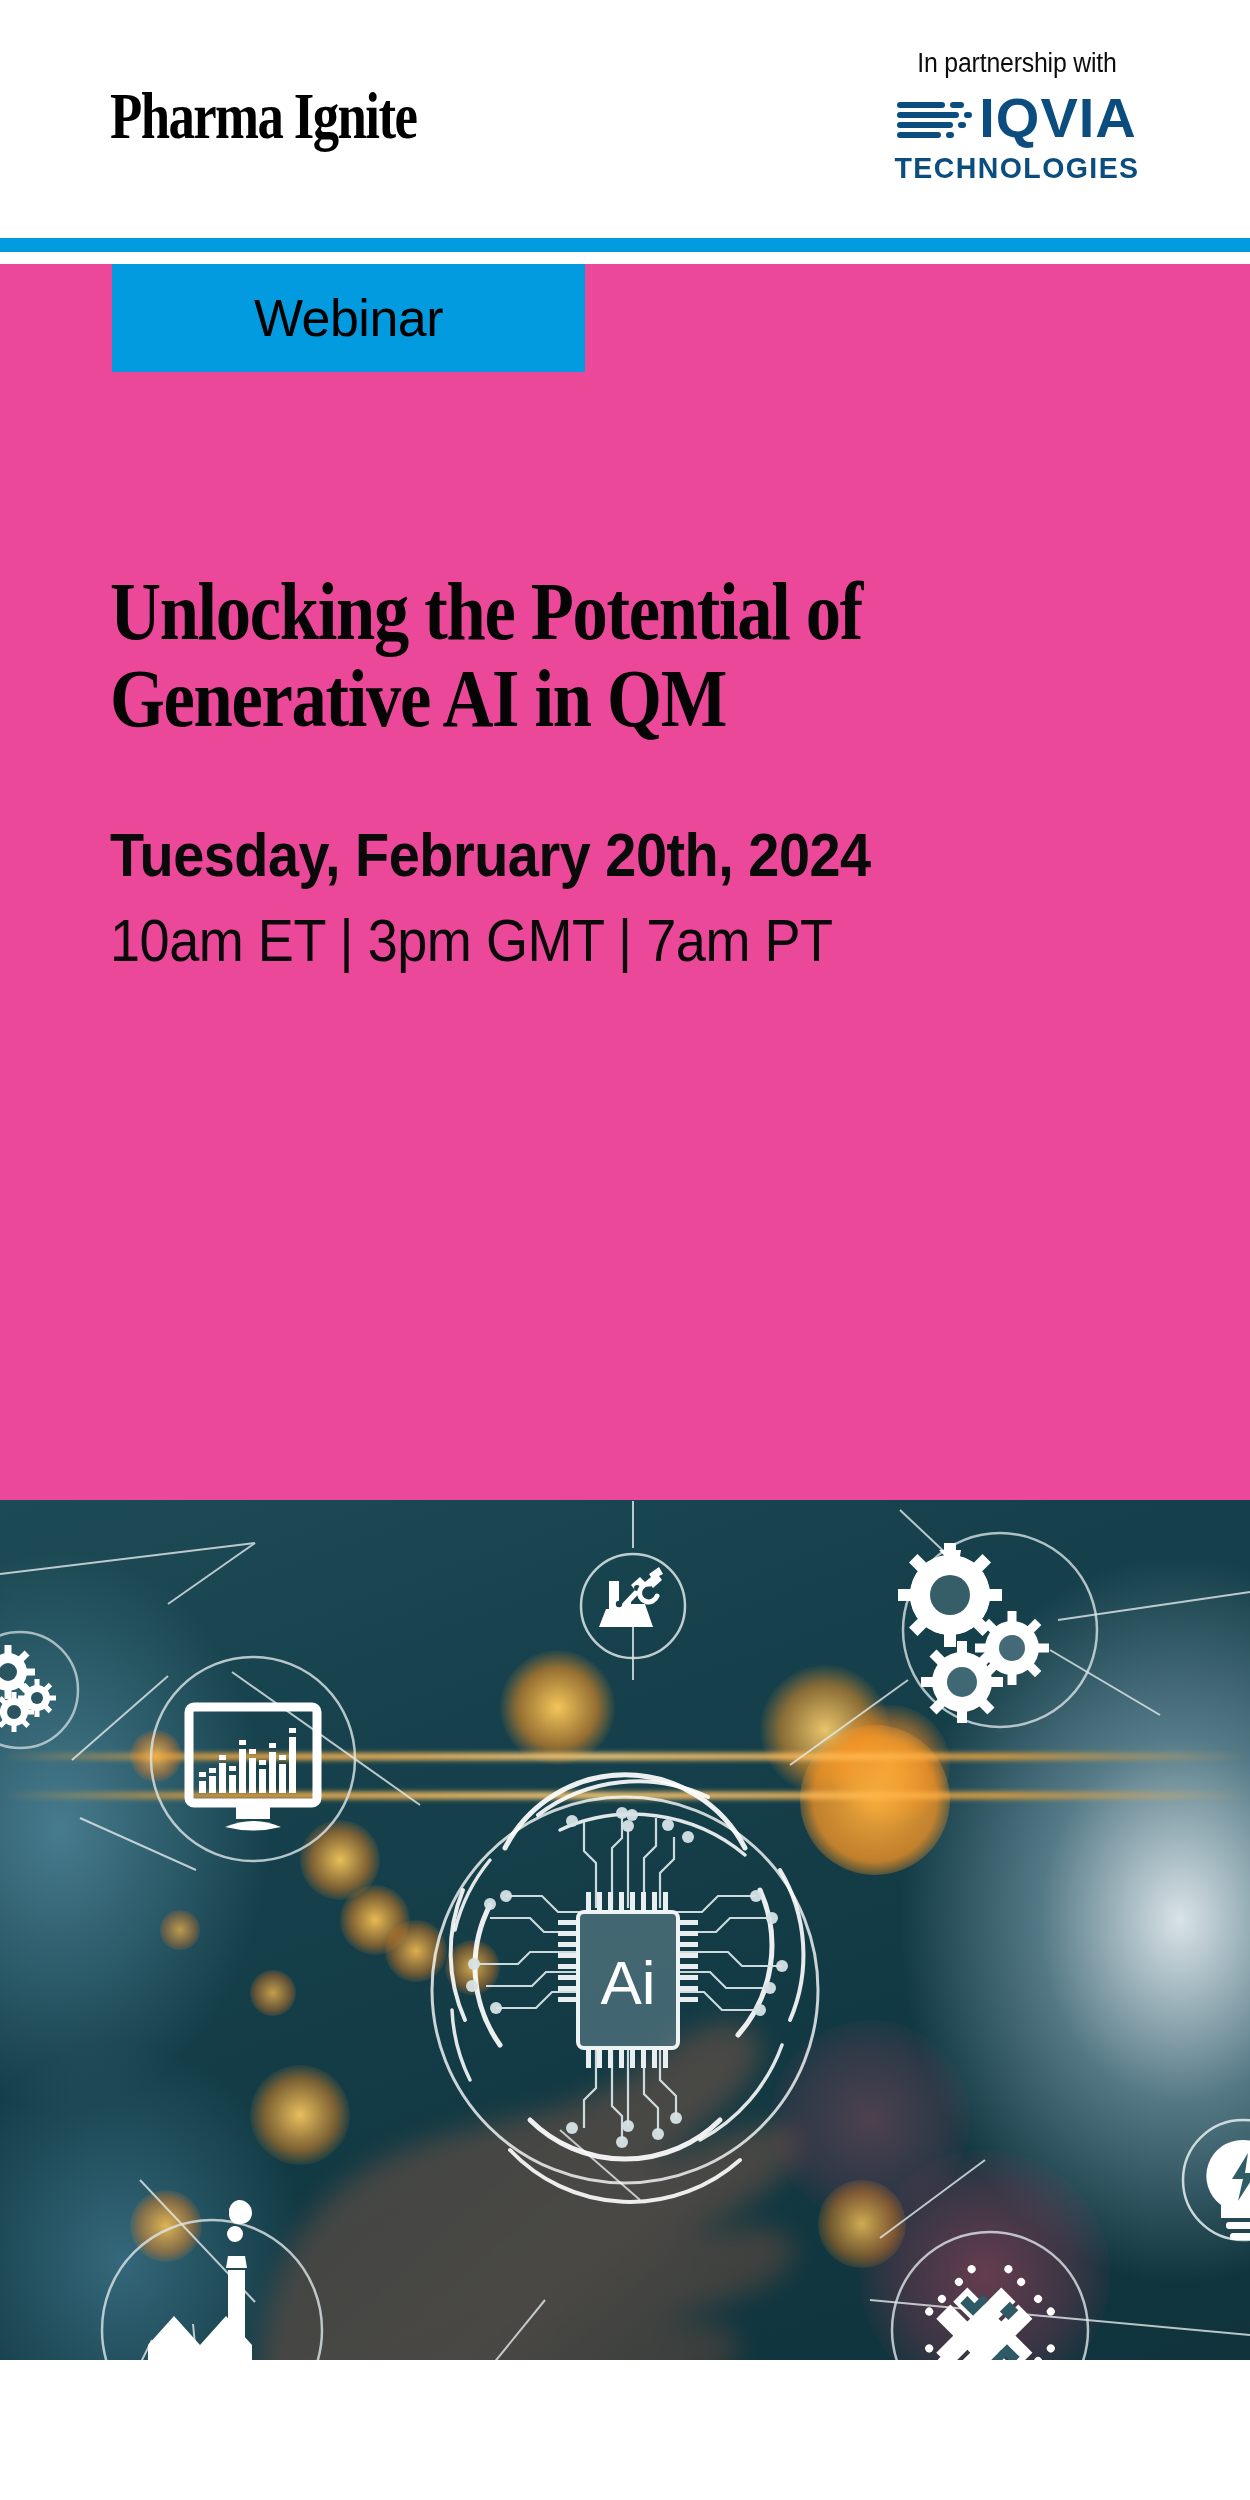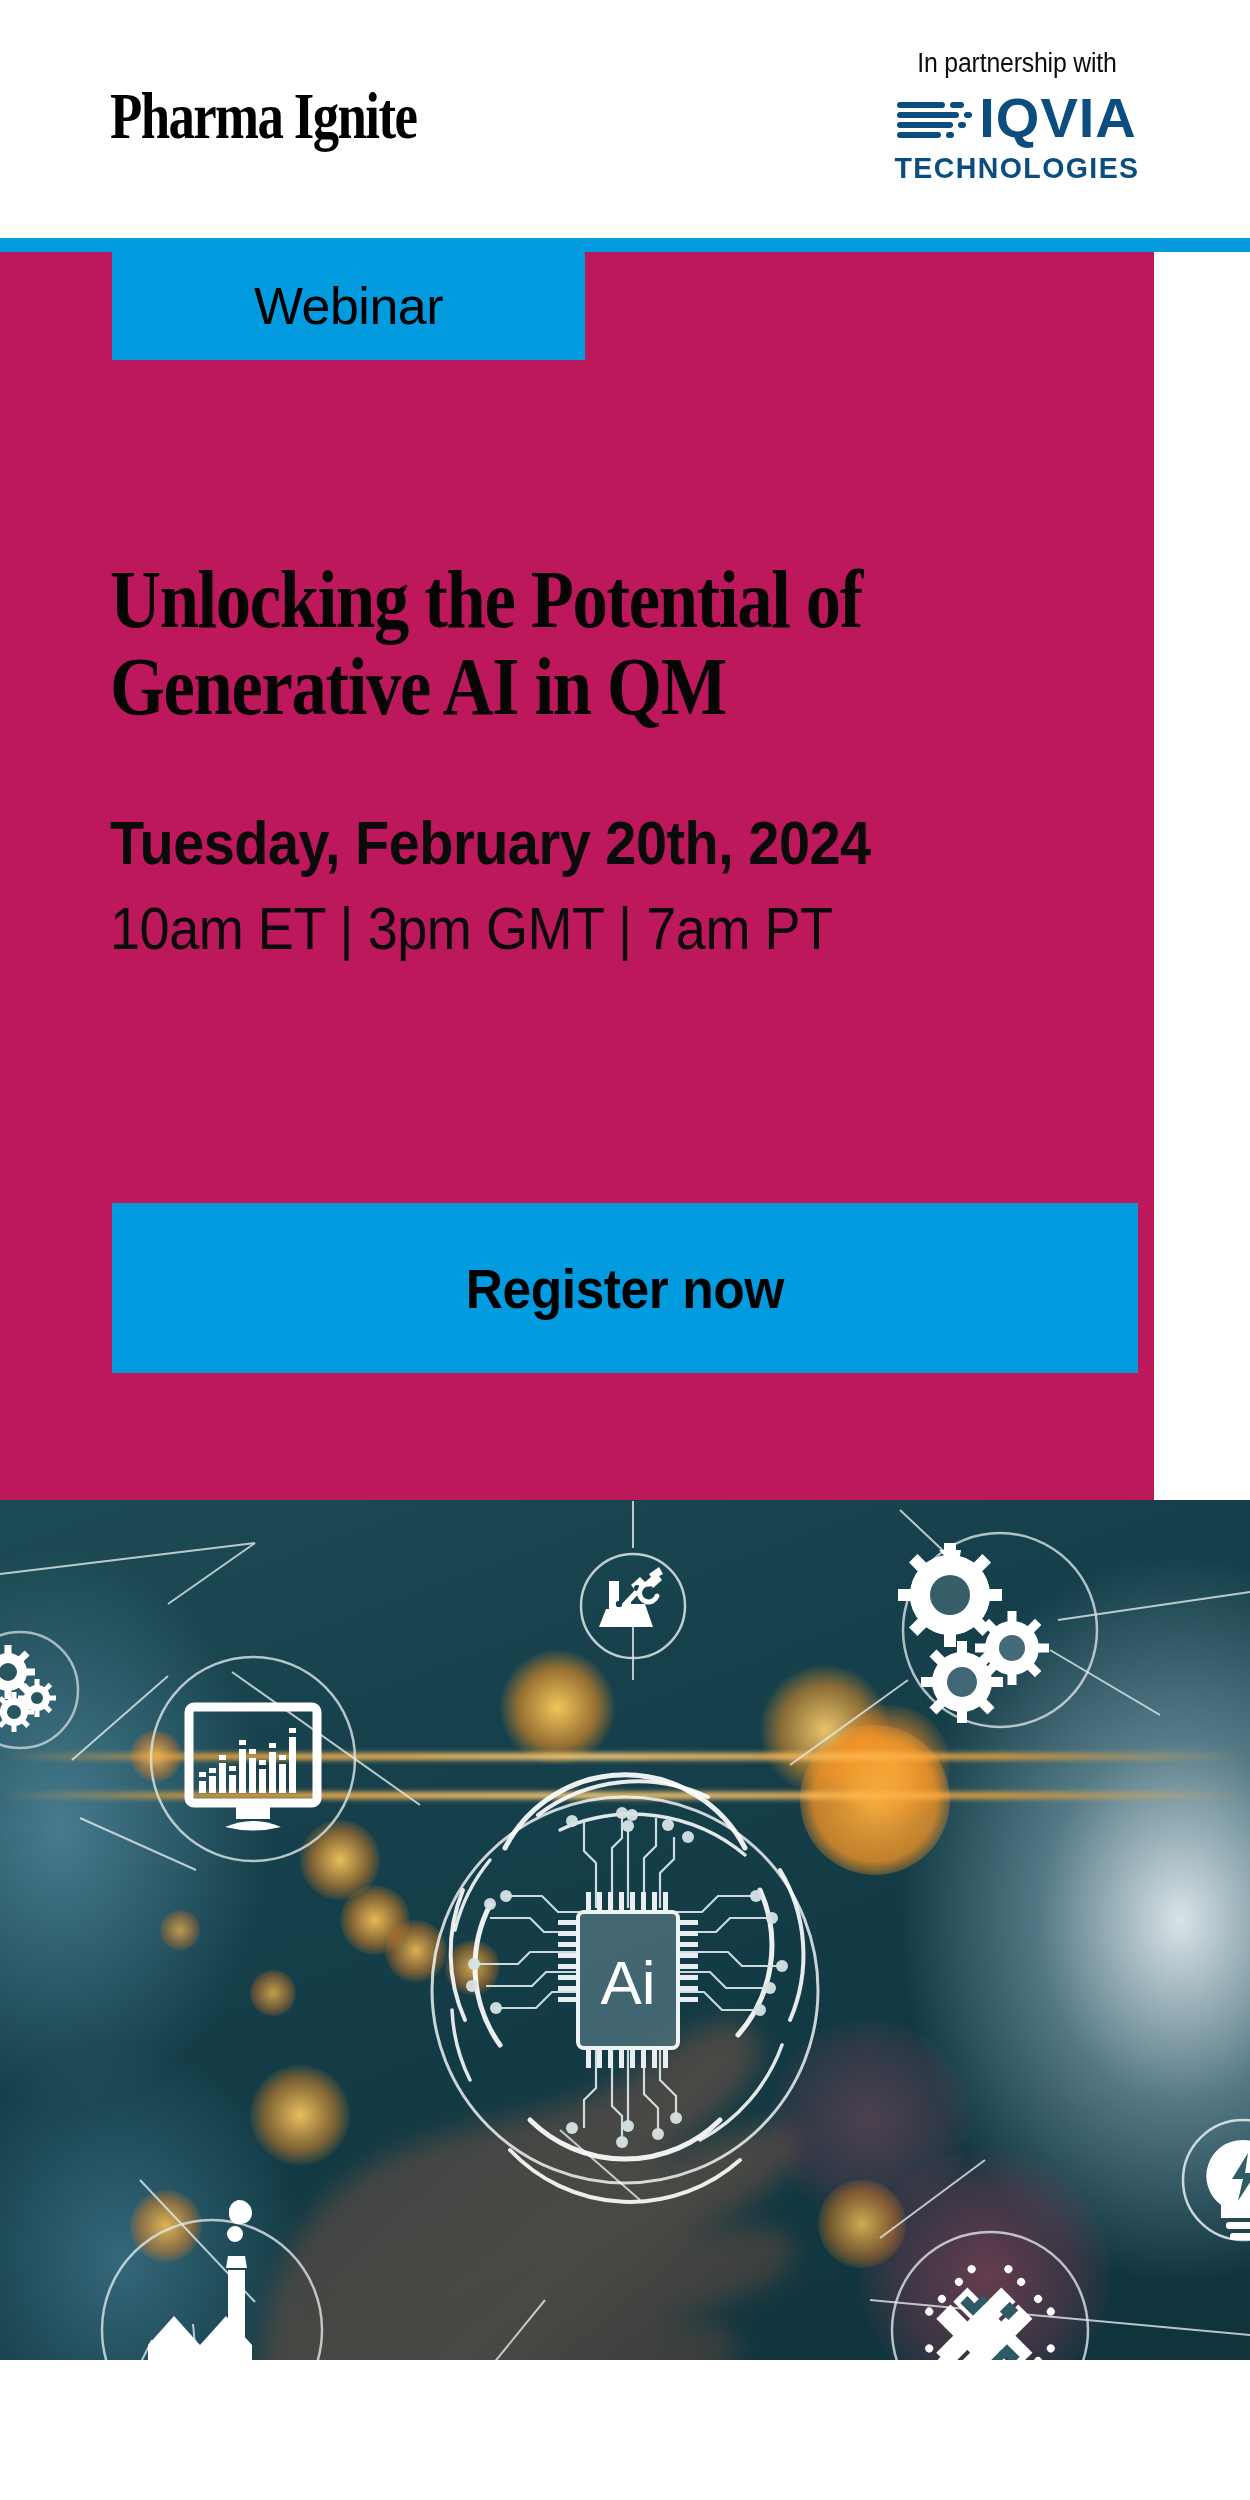--- a/index.html
+++ b/index.html
@@ -60,22 +60,22 @@
     transform: scaleX(0.95);
   }
 
   .blue-rule {
     position: absolute; left: 0; top: 238px; width: 1250px; height: 14px;
     background: #039BE0;
   }
 
   
   .body-panel {
-    position: absolute; left: 0; top: 252px; width: 1154px; height: 1248px;
-    background: #be185d;
+    position: absolute; left: 0; top: 264px; width: 1250px; height: 1248px;
+    background: #ec4899;
   }
   .badge {
     position: absolute; left: 112px; top: 0px;
     width: 473px; height: 108px;
     background: #039BE0;
     display: flex; align-items: center; justify-content: center;
   }
   .badge-text {
     font-family: "Liberation Sans", sans-serif;
     font-size: 52px; font-weight: 400; color: #000000;
@@ -196,23 +196,20 @@
     <div class="badge">
       <span class="badge-text">Webinar</span>
     </div>
 
     <h1 class="headline">Unlocking the Potential of Generative AI in QM</h1>
 
     <div class="date-line">Tuesday, February 20th, 2024</div>
 
     <div class="time-line">10am ET | 3pm GMT | 7am PT</div>
 
-    <button class="cta-button">
-      <span class="cta-label">Register now</span>
-    </button>
   </div>
 
   <div class="hero">
 
     <svg class="hand" viewBox="0 0 720 620">
       <defs>
         <linearGradient id="skin" x1="0" y1="0" x2="1" y2="1">
           <stop offset="0%" stop-color="#5a4a42"></stop>
           <stop offset="55%" stop-color="#6d5347"></stop>
           <stop offset="100%" stop-color="#3a3530"></stop>

